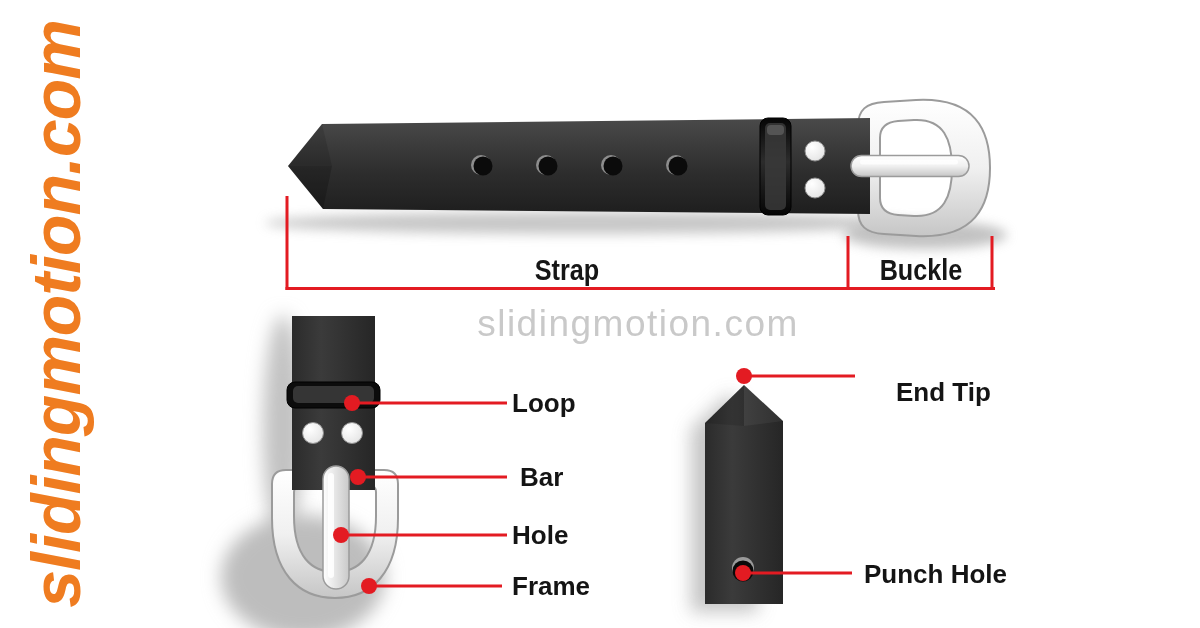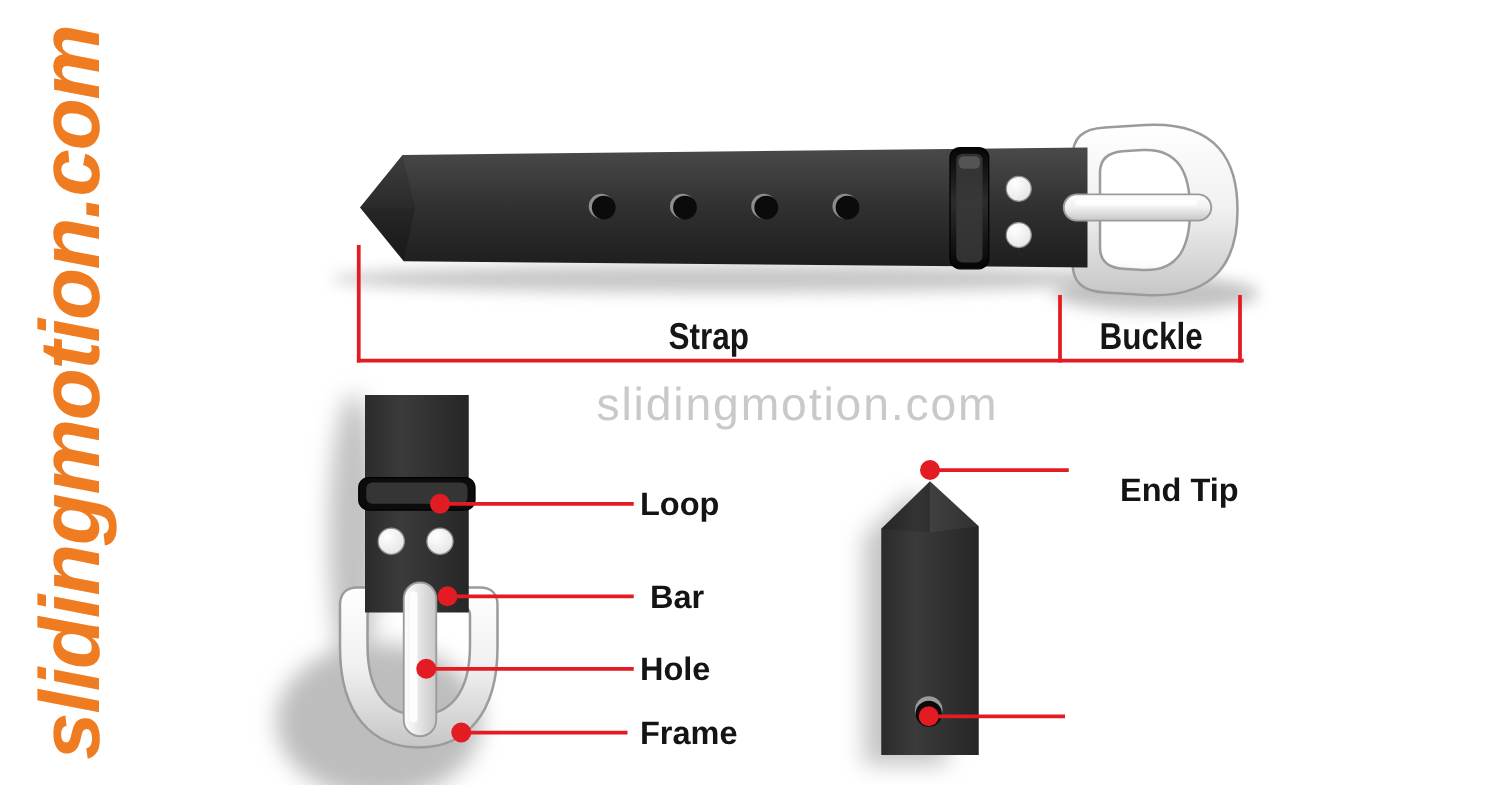--- a/index.html
+++ b/index.html
@@ -197,14 +197,15 @@
   <div class="dim-label strap">Strap</div>
   <div class="dim-label buckle">Buckle</div>
 
   <div class="wm-center">slidingmotion.com</div>
 
   <div class="part-label lbl-loop">Loop</div>
   <div class="part-label lbl-bar">Bar</div>
   <div class="part-label lbl-prong">Hole</div>
   <div class="part-label lbl-frame">Frame</div>
   <div class="part-label lbl-endtip">End Tip</div>
+  <div class="part-label lbl-punch">Punch Hole</div>
 
 </div>
 
 </body></html>

